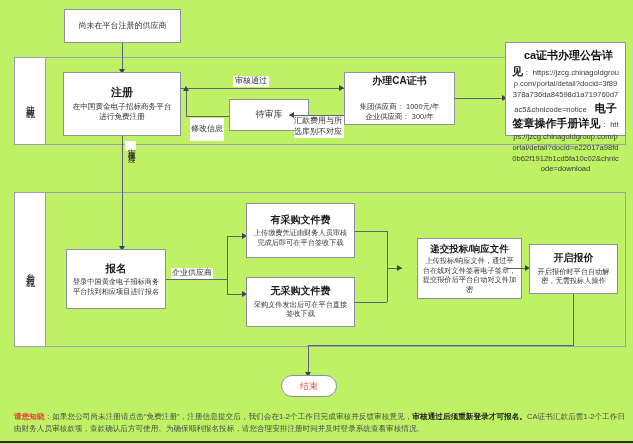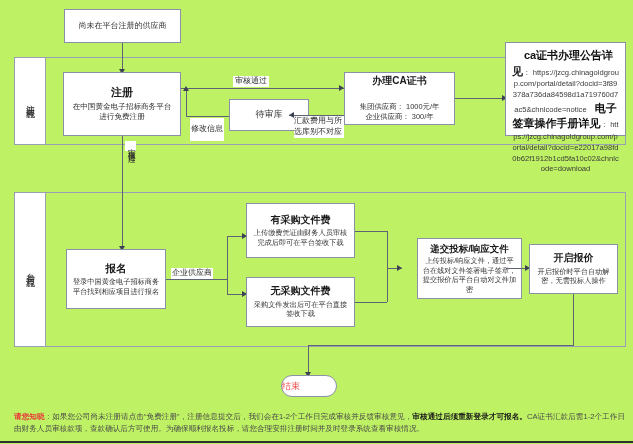--- a/index.html
+++ b/index.html
@@ -90,21 +90,21 @@
 
   
   .terminator{
     position:absolute;
     box-sizing:border-box;
     border:1px solid #8a90a8;
     border-radius:12px;
     background:#ffffff;
     display:flex;
     align-items:center;
-    justify-content:flex-start;
+    justify-content:center;
     color:#f04a4a;
     font-size:9px;
   }
 
   
   .infobox{
     position:absolute;
     box-sizing:border-box;
     border:1px solid #8a90a8;
     background:#ffffff;

